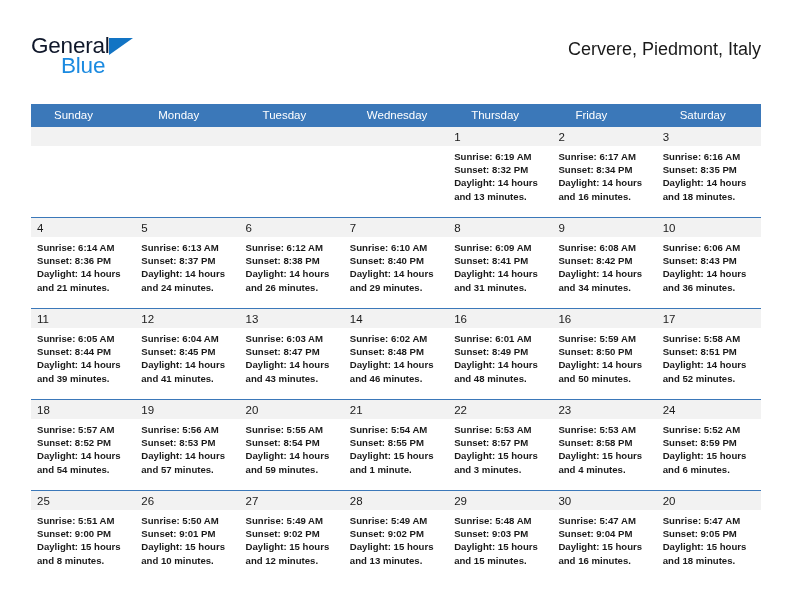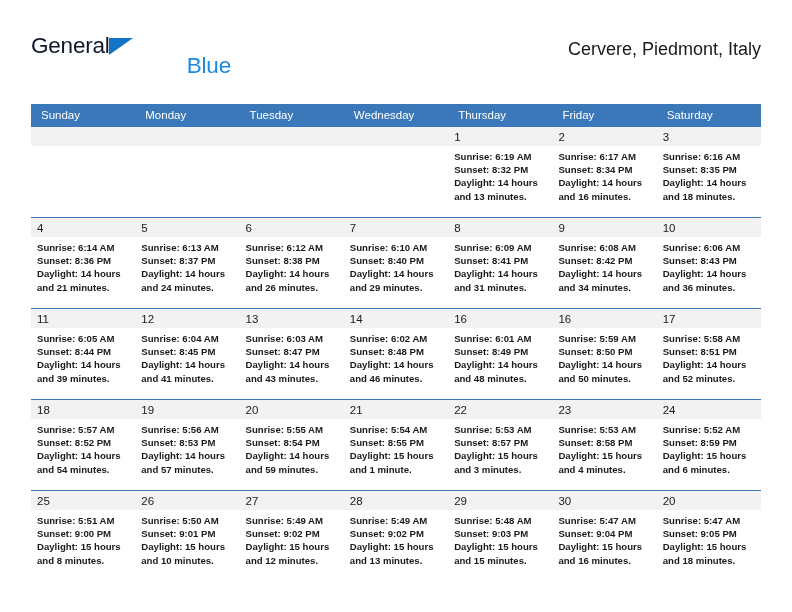--- a/index.html
+++ b/index.html
@@ -55,21 +55,20 @@
     margin-top: 3px;
     margin-left: -1px;
   }
   .logo-blue {
     display: block;
     font-size: 22.5px;
     color: #1b8ae0;
     margin-top: -3px;
     margin-left: 30px;
     letter-spacing: -0.2px;
-    text-align: right;
   }
   .title-block {
     position: absolute;
     right: 0;
     top: 0;
     text-align: right;
   }
   .cal-title {
     font-size: 25px;
     color: #1a1a1a;
@@ -91,21 +90,21 @@
     width: 730px;
     border-collapse: collapse;
     table-layout: fixed;
   }
   .calendar th {
     background: #3b78b9;
     color: #ffffff;
     font-weight: normal;
     font-size: 11.5px;
     text-align: left;
-    padding: 5px 0 6px 10px;
+    padding: 5px 0 6px 23px;
     height: 12px;
     border: none;
   }
   .calendar td {
     vertical-align: top;
     padding: 0;
     border: none;
     height: 90px;
     width: 104.28px;
     background: #ffffff;

